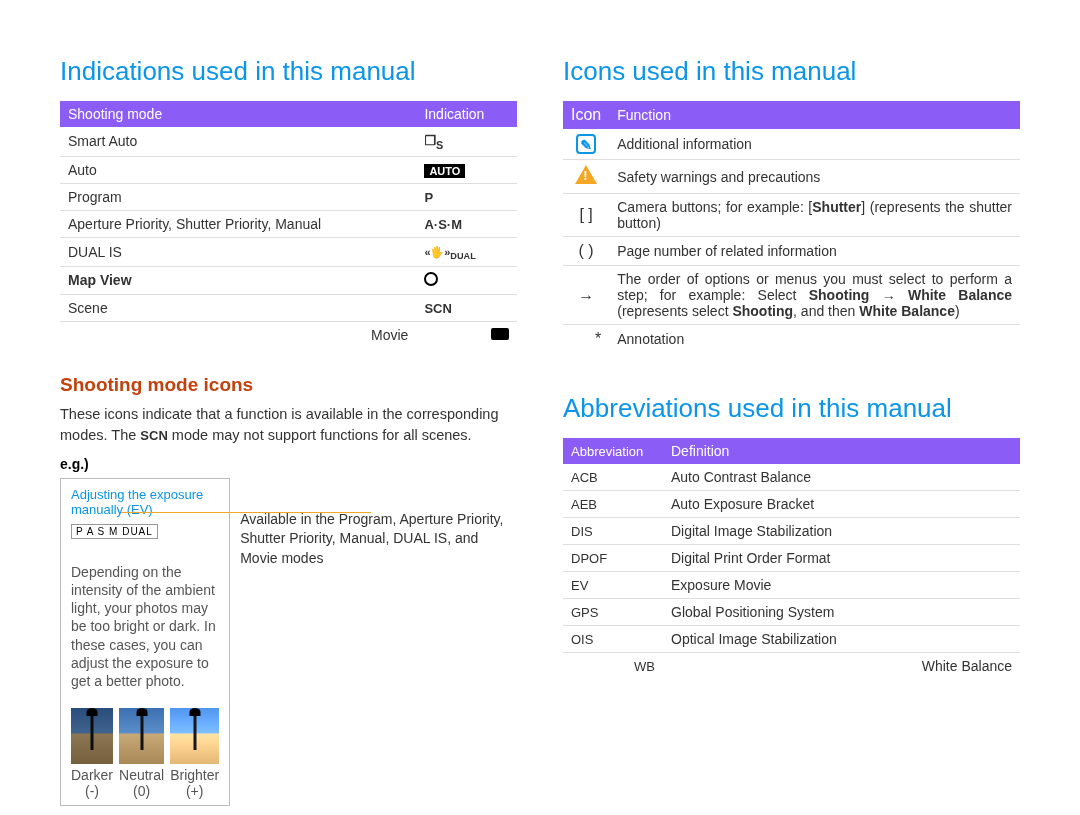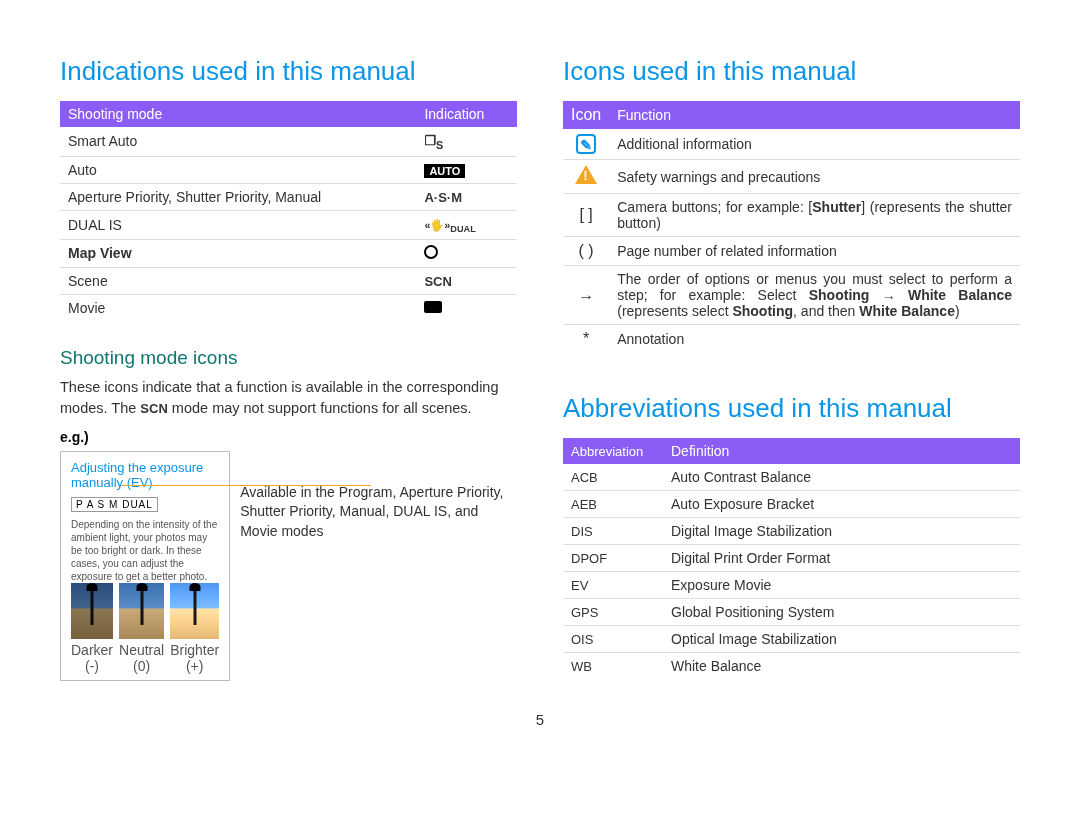--- a/index.html
+++ b/index.html
@@ -19,22 +19,22 @@
     flex: 1;
     min-width: 0;
   }
   h1 {
     color: #0a95e8;
     font-weight: 300;
     font-size: 26px;
     margin: 0 0 14px 0;
   }
   h2 {
-    color: #0f766e;
-    font-weight: 400;
+    color: #c2410c;
+    font-weight: 700;
     font-size: 19px;
     margin: 26px 0 8px 0;
   }
   table {
     border-collapse: collapse;
     width: 100%;
     font-size: 14px;
   }
   th {
     background: #8b5cf6;
@@ -43,21 +43,21 @@
     text-align: left;
     padding: 5px 8px;
     border: none;
   }
   td {
     padding: 5px 8px;
     border-bottom: 1px solid #ddd;
     color: #333;
     vertical-align: middle;
   }
-  tr:last-child td { border-bottom: none; }
+  tr:last-child td { border-bottom: none; text-align: right; }
   .ind-icon {
     font-weight: bold;
     font-size: 13px;
   }
   .auto-badge {
     background:#000; color:#fff; font-size:11px; font-weight:bold;
     padding:1px 5px; display:inline-block;
   }
   .movie-ic {
     display:inline-block; width:18px; height:12px; background:#000;
@@ -93,24 +93,24 @@
     border: 1px solid #bbb;
     padding: 8px 10px 6px 10px;
     width: 290px;
     position:relative;
   }
   .example-title {
     color:#0a95e8; font-size:13px; margin-bottom:4px;
   }
   .mode-strip {
     border:1px solid #999; display:inline-block; padding:1px 4px; font-size:10px; letter-spacing:1px;
-    margin-bottom:6px; position:relative;
+    margin-bottom:24px; position:relative;
   }
   .example-body {
-    font-size:10px; color:#555; line-height:1.3; margin-bottom:0;
+    font-size:14px; color:#555; line-height:1.3; margin-bottom:18px;
   }
   .thumbs { display:flex; gap:6px; }
   .thumb { flex:1; text-align:center; }
   .thumb-img {
     height: 56px;
     background: linear-gradient(to bottom, #3b6fb0 0%, #5c8ec9 45%, #c8a978 46%, #a88856 100%);
     position:relative;
     overflow:hidden;
   }
   .lamp {
@@ -149,20 +149,24 @@
       </tr>
         </thead>
       <tbody id="ind-body">
           <tr>
             <td>Smart Auto</td>
             <td><span class="ind-icon">❒<sub>S</sub></span></td>
           </tr>
           <tr>
             <td>Auto</td>
             <td><span class="auto-badge">AUTO</span></td>
+          </tr>
+          <tr>
+            <td>Program</td>
+            <td><span class="ind-icon">P</span></td>
           </tr>
           <tr>
             <td>Aperture Priority, Shutter Priority, Manual</td>
             <td><span class="ind-icon">A·S·M</span></td>
           </tr>
           <tr>
             <td>DUAL IS</td>
             <td><span class="ind-icon" style="font-size:11px">«🖐»<sub>DUAL</sub></span></td>
           </tr>
           <tr>

